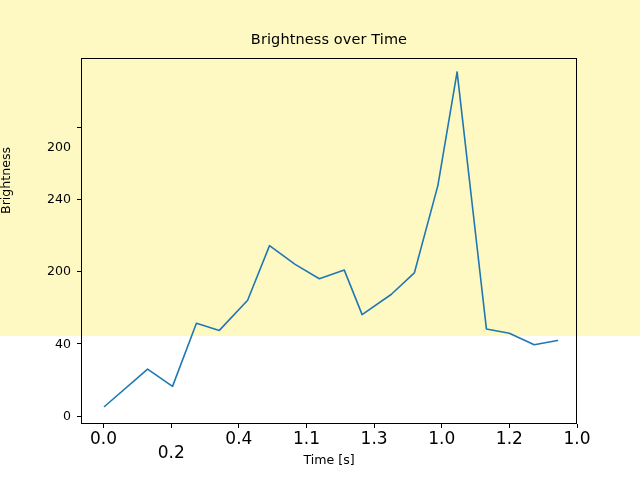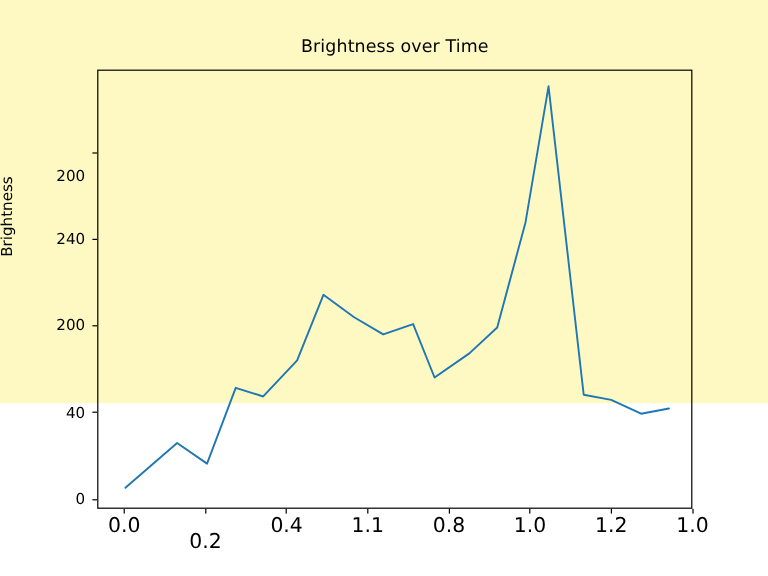--- a/index.html
+++ b/index.html
@@ -136,21 +136,22 @@
   <div id="labels-layer">
       <div class="ytick-label" style="left: 11px; top: 409.759px;">0</div>
       <div class="ytick-label" style="left: 11px; top: 337.57px;">40</div>
       <div class="ytick-label" style="left: 11px; top: 265.38px;">200</div>
       <div class="ytick-label" style="left: 11px; top: 193.191px;">240</div>
       <div class="ytick-label" style="left: 11px; top: 121.002px; margin-top: 20px;">200</div>
       <div class="xtick-label" style="left: 73.5885px; top: 432px;">0.0</div>
       <div class="xtick-label" style="left: 141.219px; top: 432px; margin-top: 14px;">0.2</div>
       <div class="xtick-label" style="left: 208.849px; top: 432px;">0.4</div>
       <div class="xtick-label" style="left: 276.479px; top: 432px;">1.1</div>
-      <div class="xtick-label" style="left: 344.109px; top: 432px;">0.8</div>
+      <div class="xtick-label" style="left: 344.109px; top: 432px;">1.3</div>
       <div class="xtick-label" style="left: 411.74px; top: 432px;">1.0</div>
       <div class="xtick-label" style="left: 479.37px; top: 432px;">1.2</div>
       <div class="xtick-label" style="left: 547px; top: 432px;">1.0</div>
     </div>
 
   <div id="ylabel">Brightness</div>
+  <div id="xlabel">Time [s]</div>
 
 </div>
 
 </body></html>

